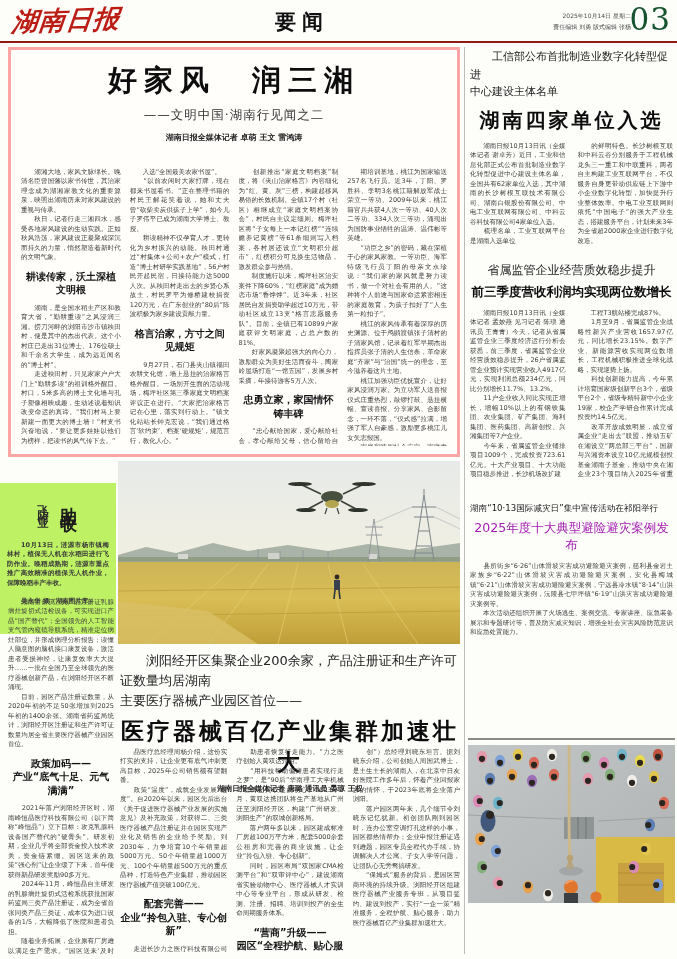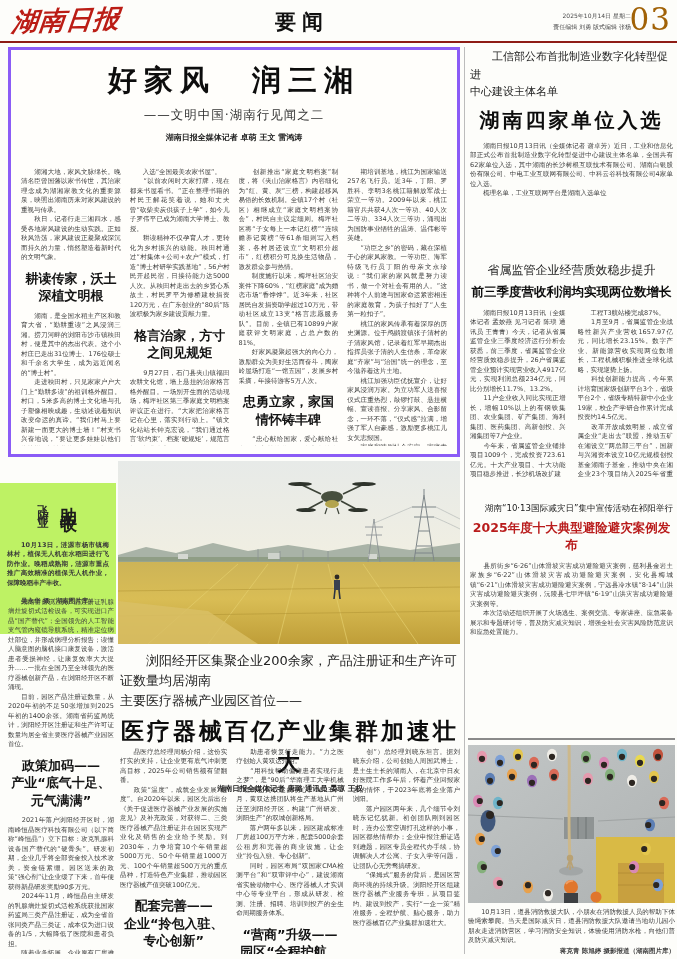--- a/index.html
+++ b/index.html
@@ -23,38 +23,38 @@
     font-family:Liberation Serif, serif;
     font-size:21px; font-weight:bold; letter-spacing:6px; color:#101010;
   }
   .dateblock {
     position:absolute; right:46px; top:11px; text-align:right;
     font-size:6px; line-height:1.8; color:#4a4a4a; white-space:pre-line;
   }
   .pagenum {
     position:absolute; right:6px; top:1px;
     font-family:"DejaVu Serif","Liberation Serif",serif;
-    font-size:31px; color:#a16207; letter-spacing:1px;
+    font-size:31px; color:#14532d; letter-spacing:1px;
   }
   .header-rule { position:absolute; left:0; top:41px; width:677px; height:2px; background:#8e1c15; }
 
   
   .bodytext {
     font-size:6.5px; line-height:1.46; text-align:justify;
     color:#3c3c3c; white-space:pre-line;
   }
   .col-subhead {
-    font-size:13px; font-weight:bold; text-align:center; color:#141414;
+    font-size:10px; font-weight:bold; text-align:center; color:#141414;
     margin:7px 0; line-height:1.35; white-space:pre-line;
   }
 
   
   .lead-box {
     position:absolute; left:8px; top:47px; width:452px; height:410px;
-    border:3px solid #8b5cf6; background:#fffefb;
+    border:3px solid #fca5a5; background:#fffefb;
   }
   .lead-headline { margin-top:11px; text-align:center; font-size:29px; font-weight:bold; letter-spacing:7px; color:#0d0d0d; }
   .lead-subtitle { margin-top:6px; text-align:center; font-size:12.5px; color:#333; letter-spacing:1px; }
   .lead-byline   { margin-top:8px; text-align:center; font-size:8px; font-weight:bold; color:#222; }
   .lead-cols { position:absolute; left:10px; right:10px; top:118px; bottom:8px; display:flex; gap:9px; overflow:hidden; }
   .lead-col  { flex:1; overflow:hidden; }
 
   
   .photo1-panel { position:absolute; left:0; top:483px; width:116px; height:151px; background:#bef264; }
   .p1-title-main {
@@ -85,22 +85,22 @@
   .art-col { flex:1; overflow:hidden; }
   .art1 { top:48px; }
   .art1-kicker { font-size:11px; line-height:1.6; color:#1a1a1a; white-space:pre-line; }
   .art1-headline { margin-top:6px; text-align:center; font-size:20px; font-weight:bold; letter-spacing:3px; color:#0d0d0d; }
   .art1 .art-cols { height:128px; }
   .art2 { top:262px; }
   .art2-kicker { text-align:center; font-size:12px; color:#1a1a1a; }
   .art2-headline { margin-top:5px; text-align:center; font-size:12.5px; font-weight:bold; color:#0d0d0d; }
   .art2 .art-cols { height:168px; }
   .art3 { top:503px; }
-  .art3-kicker { text-align:right; font-size:8.6px; color:#1a1a1a; }
-  .art3-headline { margin-top:5px; text-align:center; font-size:12.5px; font-weight:bold; color:#b91c1c; }
+  .art3-kicker { text-align:left; font-size:8.6px; color:#1a1a1a; }
+  .art3-headline { margin-top:5px; text-align:center; font-size:12.5px; font-weight:normal; color:#a21caf; }
   .art3 .art-cols { height:170px; }
   .rule-h { position:absolute; left:468px; top:738px; width:207px; height:2px; background:#8a8a8a; }
   .photo2 { position:absolute; left:468px; top:745px; width:207px; height:158px; }
   .photo2-caption { position:absolute; left:468px; top:908px; width:207px; font-size:6.3px; }
   .p2-credit { text-align:right; font-weight:bold; margin-top:1px; }
 </style>
 </head>
 <body>
 
 <div class="page">
@@ -271,20 +271,21 @@
 
   <div class="divider-v"></div>
 
   <div class="art art1">
     <div class="art1-kicker">　　工信部公布首批制造业数字化转型促进
 中心建设主体名单</div>
     <div class="art1-headline">湖南四家单位入选</div>
     <div class="art-cols">
       <div class="art-col bodytext">　　湖南日报10月13日讯（全媒体记者 谢卓芳）近日，工业和信息化部正式公布首批制造业数字化转型促进中心建设主体名单，全国共有62家单位入选，其中湖南的长沙树根互联技术有限公司、湖南白银股份有限公司、中电工业互联网有限公司、中科云谷科技有限公司4家单位入选。
 　　梳理名单，工业互联网平台是湖南入选单位</div>
+      <div class="art-col bodytext">　　的鲜明特色。长沙树根互联和中科云谷分别服务于工程机械龙头三一重工和中联重科，两者自主构建工业互联网平台，不仅服务自身更带动供应链上下游中小企业数字化转型，加快提升行业整体效率。中电工业互联网则依托“中国电子”的强大产业生态，搭建服务平台，计划未来3年为全省超2000家企业进行数字化改造。</div>
     </div>
   </div>
 
   <div class="art art2">
     <div class="art2-kicker">省属监管企业经营质效稳步提升</div>
     <div class="art2-headline">前三季度营收利润均实现两位数增长</div>
     <div class="art-cols">
       <div class="art-col bodytext">　　湖南日报10月13日讯（全媒体记者 孟姣燕 见习记者 陈琐 通讯员 王青青）今天，记者从省属监管企业三季度经济运行分析会获悉，前三季度，省属监管企业经营质效稳步提升，26户省属监管企业预计实现营业收入4917亿元，实现利润总额234亿元，同比分别增长11.7%、13.2%。
 　　11户企业收入同比实现正增长，增幅10%以上的有钢铁集团、农业集团、矿产集团、海利集团、医药集团、高新创投、兴湘集团等7户企业。
 　　今年来，省属监管企业铺排项目1009个，完成投资723.61亿元。十大产业项目、十大功能项目稳步推进，长沙机场改扩建</div>
@@ -455,18 +456,14 @@
       <g transform="translate(60,142)">
           <ellipse rx="5" ry="6.3" fill="#e8a14c"></ellipse>
           <circle r="3.1" cy="-1.8" fill="#2c2621"></circle>
         </g>
       <g transform="translate(80,150)">
           <ellipse rx="5" ry="6.3" fill="#efede7"></ellipse>
           <circle r="3.1" cy="-1.8" fill="#2c2621"></circle>
         </g>
     </g>
   </svg>
-  <div class="photo2-caption">
-    <div class="bodytext">　　10月13日，道县消防救援大队，小朋友在消防救援人员的帮助下体验绳索攀爬。当天是国际减灾日，道县消防救援大队邀请当地幼儿园小朋友走进消防营区，学习消防安全知识，体验使用消防水枪，向他们普及防灾减灾知识。</div>
-    <div class="bodytext p2-credit">蒋克青 陈旭婷 摄影报道（湖南图片库）</div>
-  </div>
 
 </div>
 
 </body></html>

